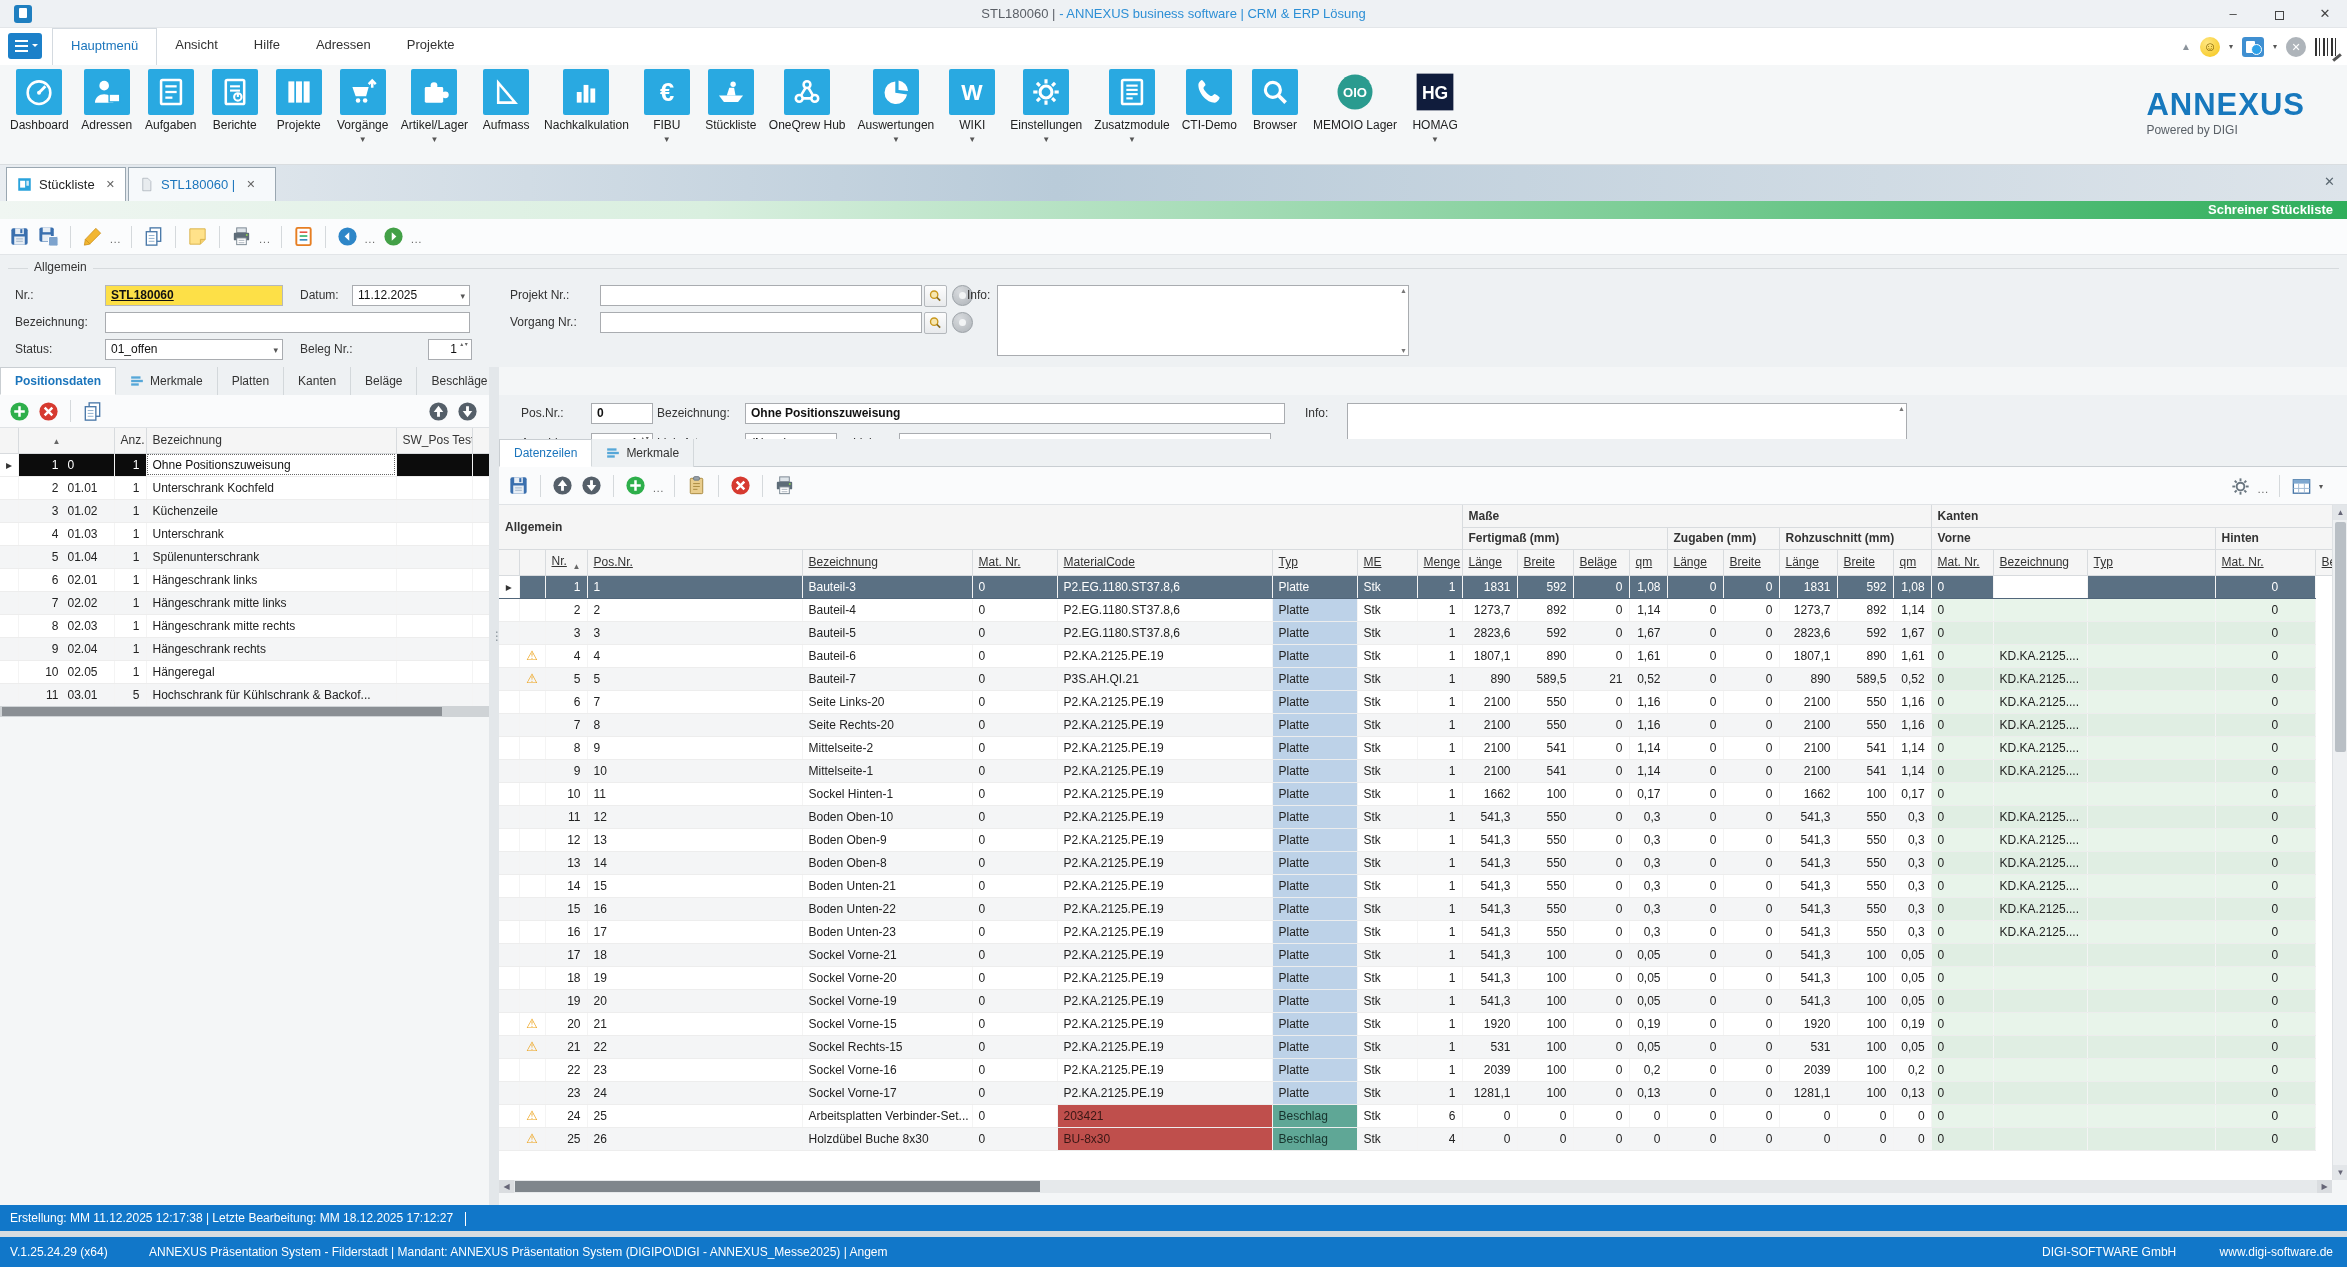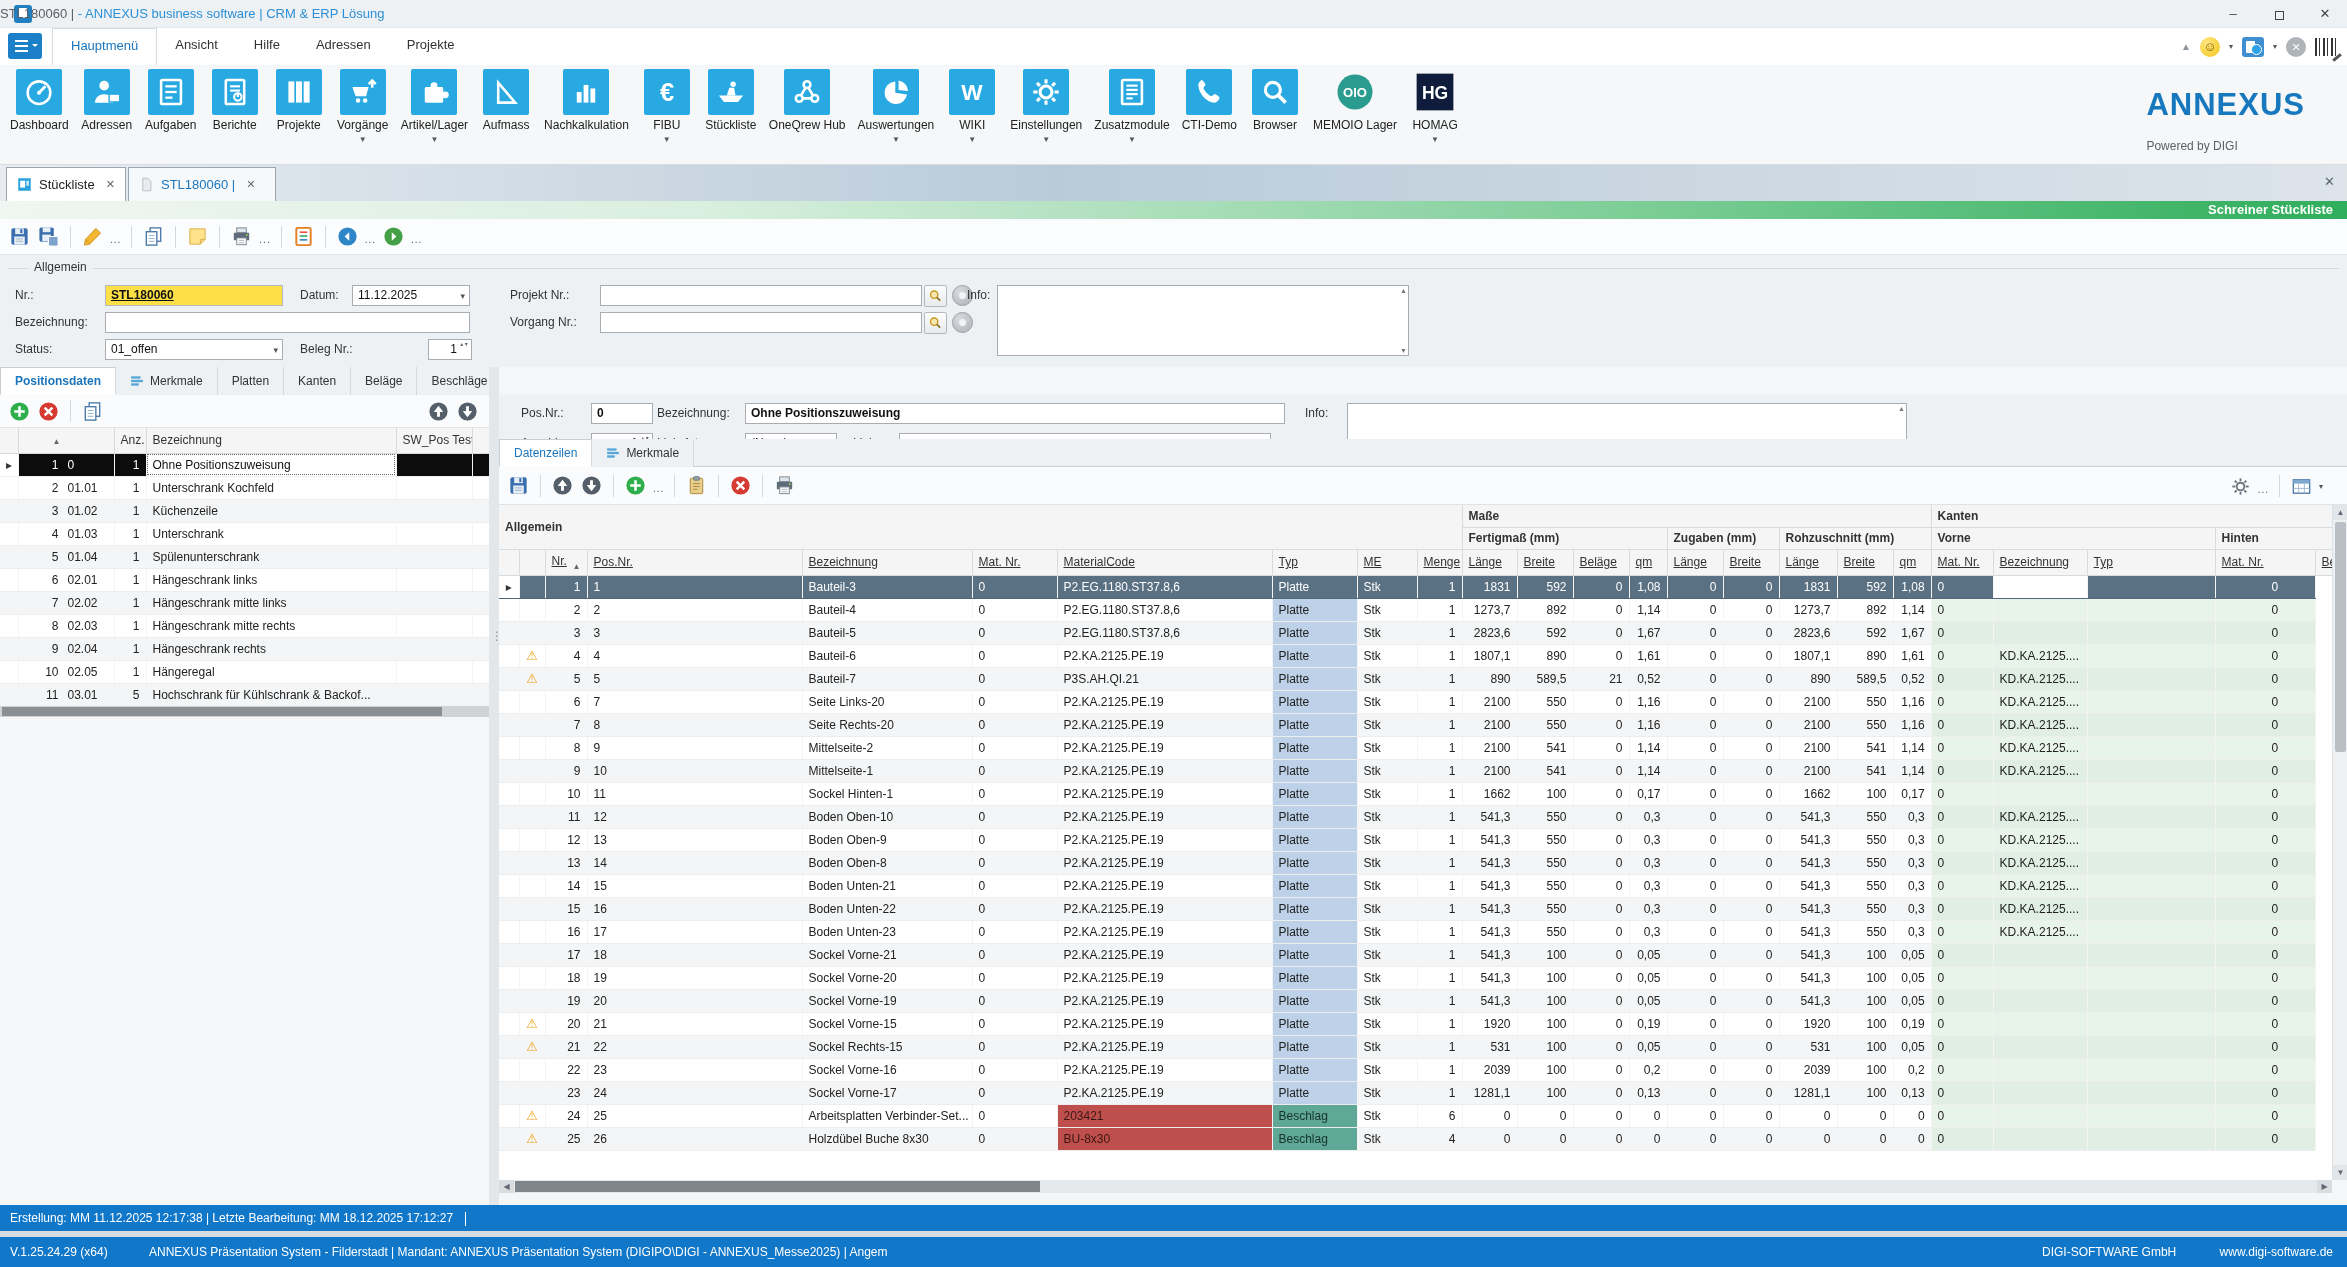--- a/index.html
+++ b/index.html
@@ -4,21 +4,21 @@
 <style>
   * { box-sizing: border-box; margin:0; padding:0; }
   html,body { width:2347px; height:1267px; overflow:hidden; }
   body { font-family:"Liberation Sans","DejaVu Sans",sans-serif; font-size:12px; color:#222; background:#eceff1; position:relative; }
   svg { display:block; }
 
   
   #titlebar { position:absolute; left:0; top:0; width:2347px; height:28px; background:#eef1f4; border-bottom:1px solid #e3e6e9; }
   #app-icon { position:absolute; left:14px; top:5px; width:18px; height:18px; background:#1f7fc0; border-radius:3px; }
   #app-icon::after { content:""; position:absolute; left:5px; top:3px; width:8px; height:10px; background:#fff; border-radius:1px; }
-  #title-text { position:absolute; left:0; right:0; top:0; height:28px; line-height:28px; text-align:left; font-size:13px; }
+  #title-text { position:absolute; left:0; right:0; top:0; height:28px; line-height:28px; text-align:center; font-size:13px; }
   #title-text .t1 { color:#5a5f66; }
   #title-text .t2 { color:#2d8fd5; }
   .win-btn { position:absolute; top:0; width:44px; height:28px; text-align:center; line-height:28px; color:#444; font-size:13px; }
   #btn-min{ right:92px; } #btn-max{ right:46px; } #btn-close{ right:0; }
   .restore-glyph { display:inline-block; width:9px; height:9px; border:1.4px solid #444; position:relative; top:2px; }
 
   
   #menubar { position:absolute; left:0; top:28px; width:2347px; height:37px; background:#fff; }
   #burger { position:absolute; left:8px; top:5px; width:34px; height:26px; background:#1c80c9; border-radius:3px; }
   #burger::before { content:""; position:absolute; left:7px; top:7px; width:13px; height:12px;
@@ -43,21 +43,21 @@
   .ribbon-items { position:absolute; left:4px; top:4px; display:flex; align-items:flex-start; }
   .ribbon-item { min-width:64px; max-width:118px; padding:0 6px; text-align:center; }
   .ribbon-item.wide { max-width:160px; min-width:140px; }
   .ribbon-icon { width:46px; height:46px; margin:0 auto; background:#29a9e1; border-radius:2px; padding:6px; }
   .ribbon-icon.nobg { background:transparent; padding:2px; }
   .ribbon-icon svg { width:100%; height:100%; }
   .ribbon-label { margin-top:4px; font-size:12px; color:#222; line-height:1.15; }
   .ribbon-caret { color:#555; font-size:8px; margin-top:2px; }
   #annexus-logo { position:absolute; right:42px; top:22px; text-align:left; }
   #annexus-logo .big { font-size:31px; font-weight:bold; color:#1778bd; letter-spacing:1px; }
-  #annexus-logo .sub { font-size:12px; color:#5a6168; margin-top:16px; }
+  #annexus-logo .sub { font-size:12px; color:#5a6168; margin-top:0px; }
 
   
   #tabstrip { position:absolute; left:0; top:165px; width:2347px; height:36px;
      background:linear-gradient(90deg,#e9edf1,#b9cbd9 45%,#dde4ea); }
   .doc-tab { position:absolute; top:2px; height:34px; background:#fff; border:1px solid #9aa7b1; border-bottom:none; display:flex; align-items:center; gap:7px; padding:0 10px; font-size:13px; }
   .doc-tab .x { color:#666; font-size:11px; margin-left:4px; }
   .doc-tab svg { width:15px; height:15px; }
   #doc-tab-1 { left:6px; width:120px; }
   #doc-tab-2 { left:128px; width:148px; background:#f6f9fb; }
   #doc-tab-2 .lbl { color:#1b75bc; }

